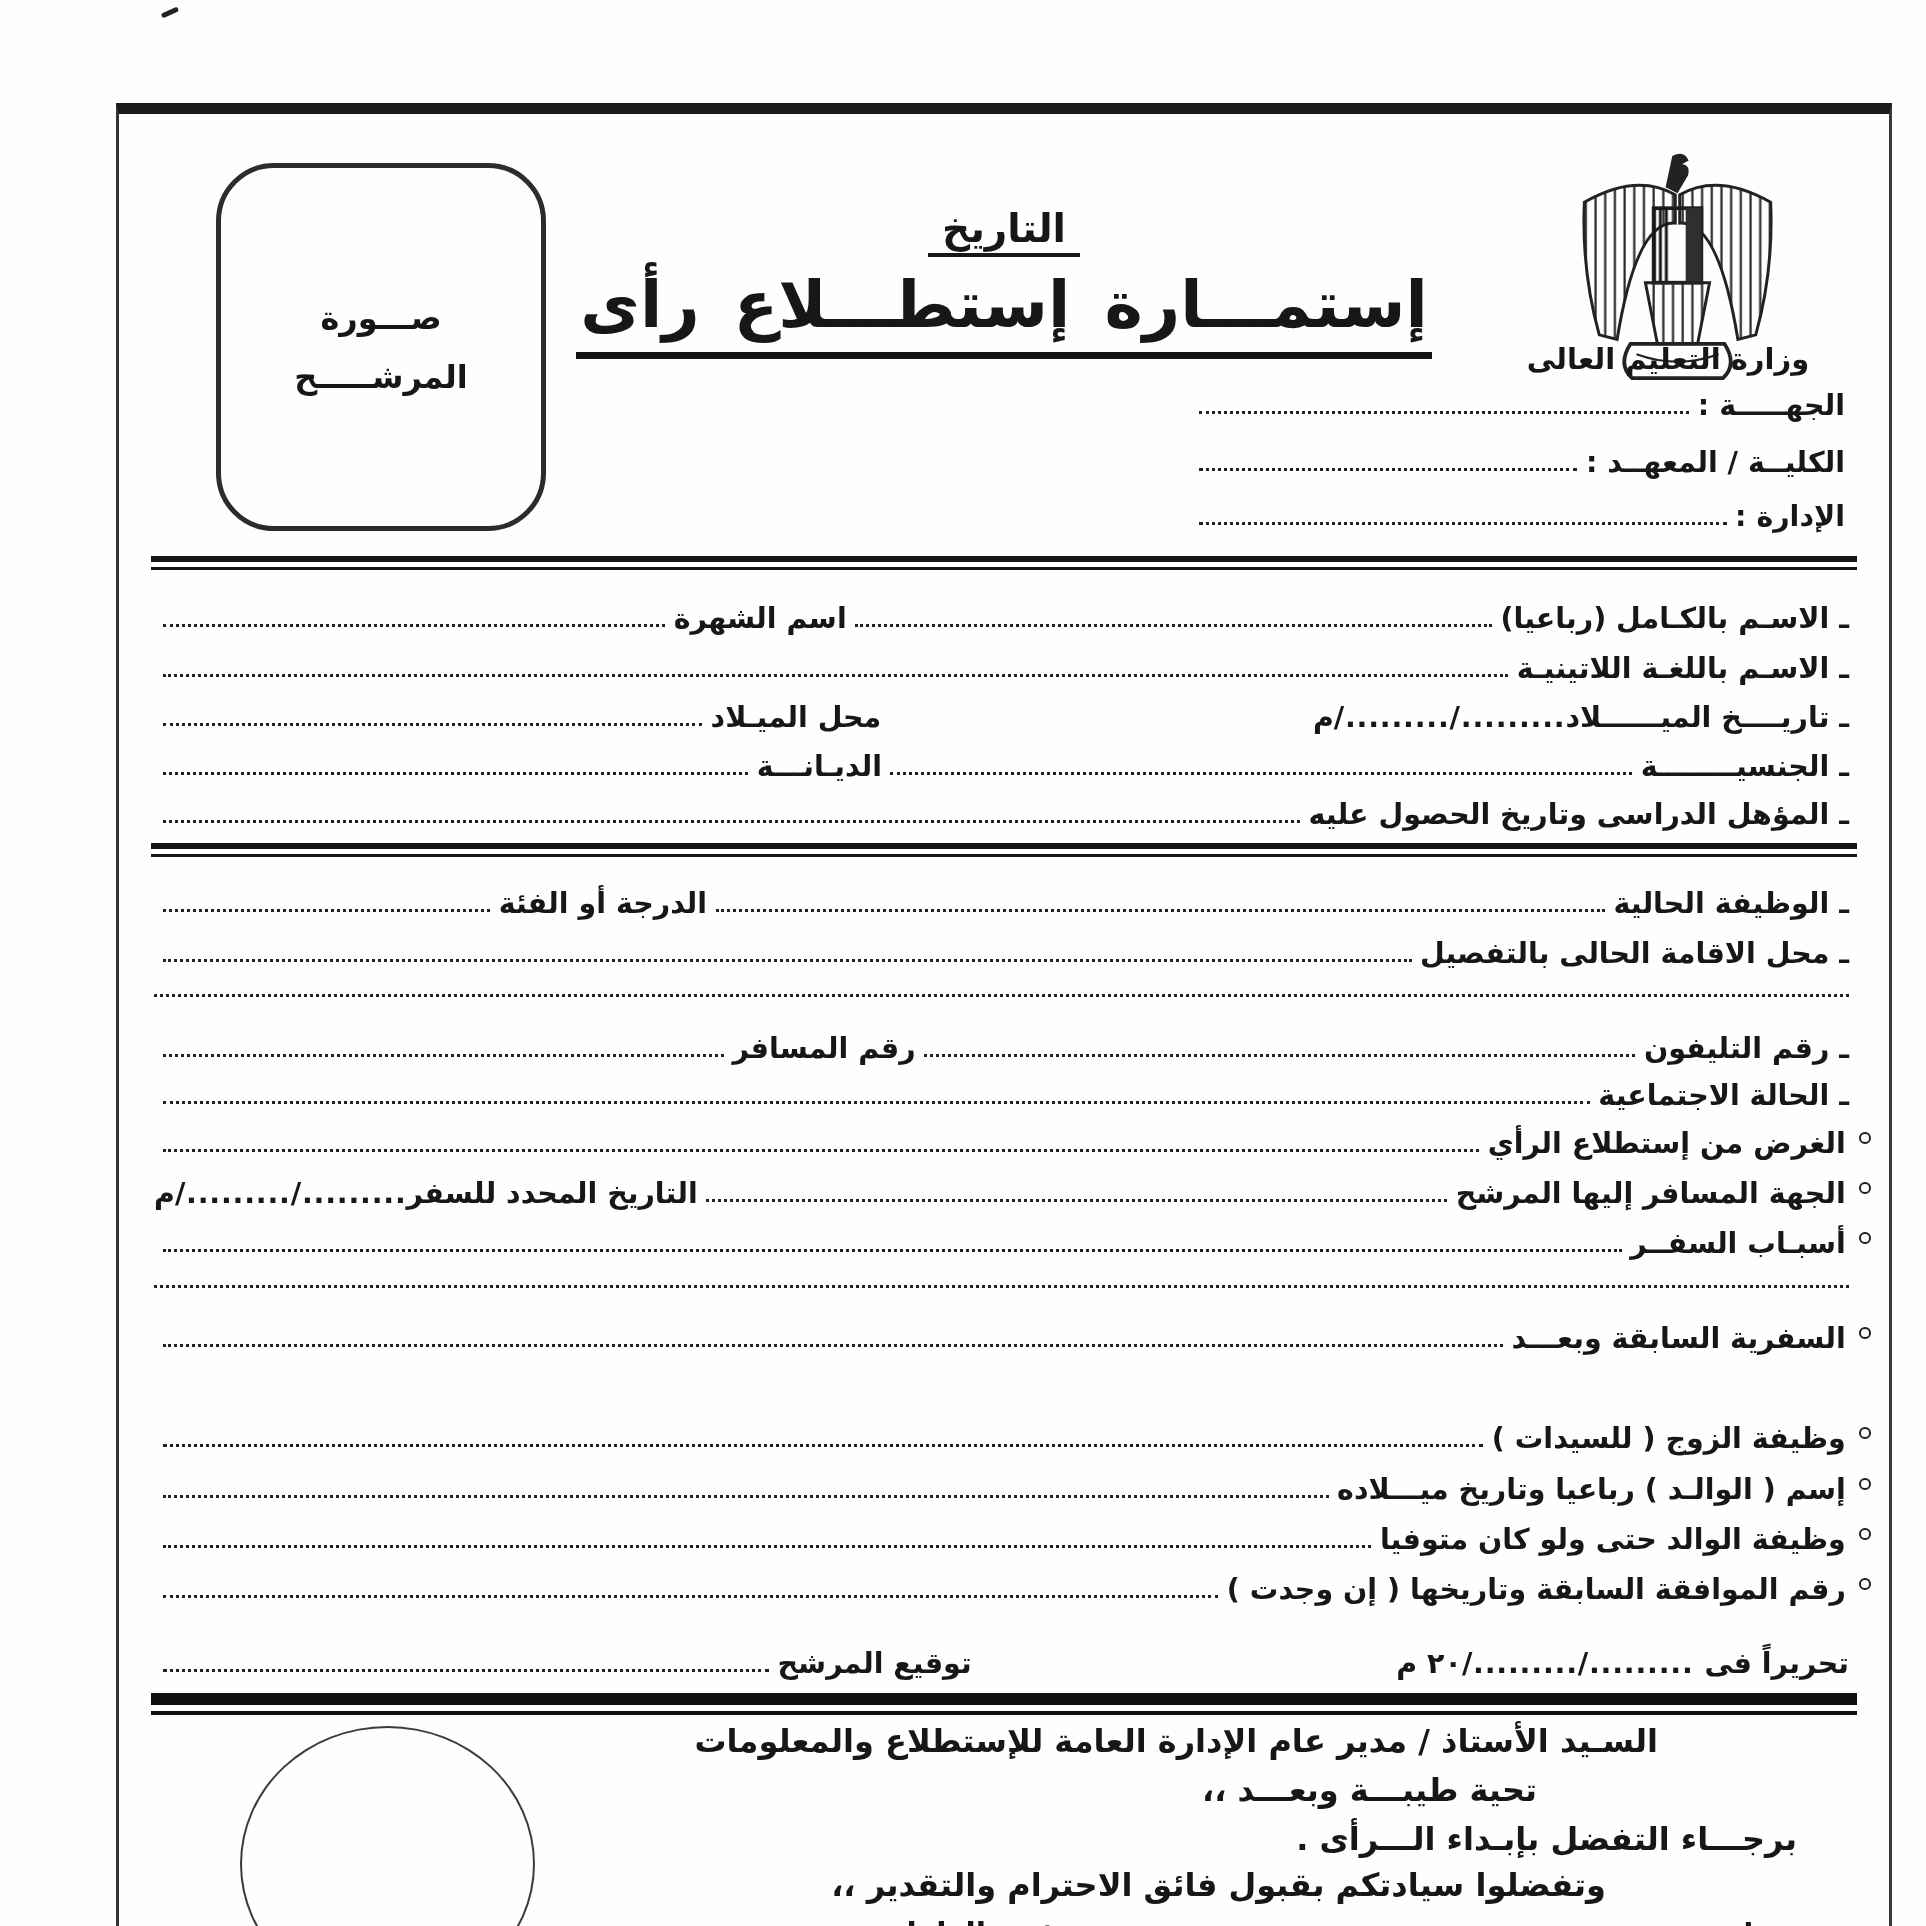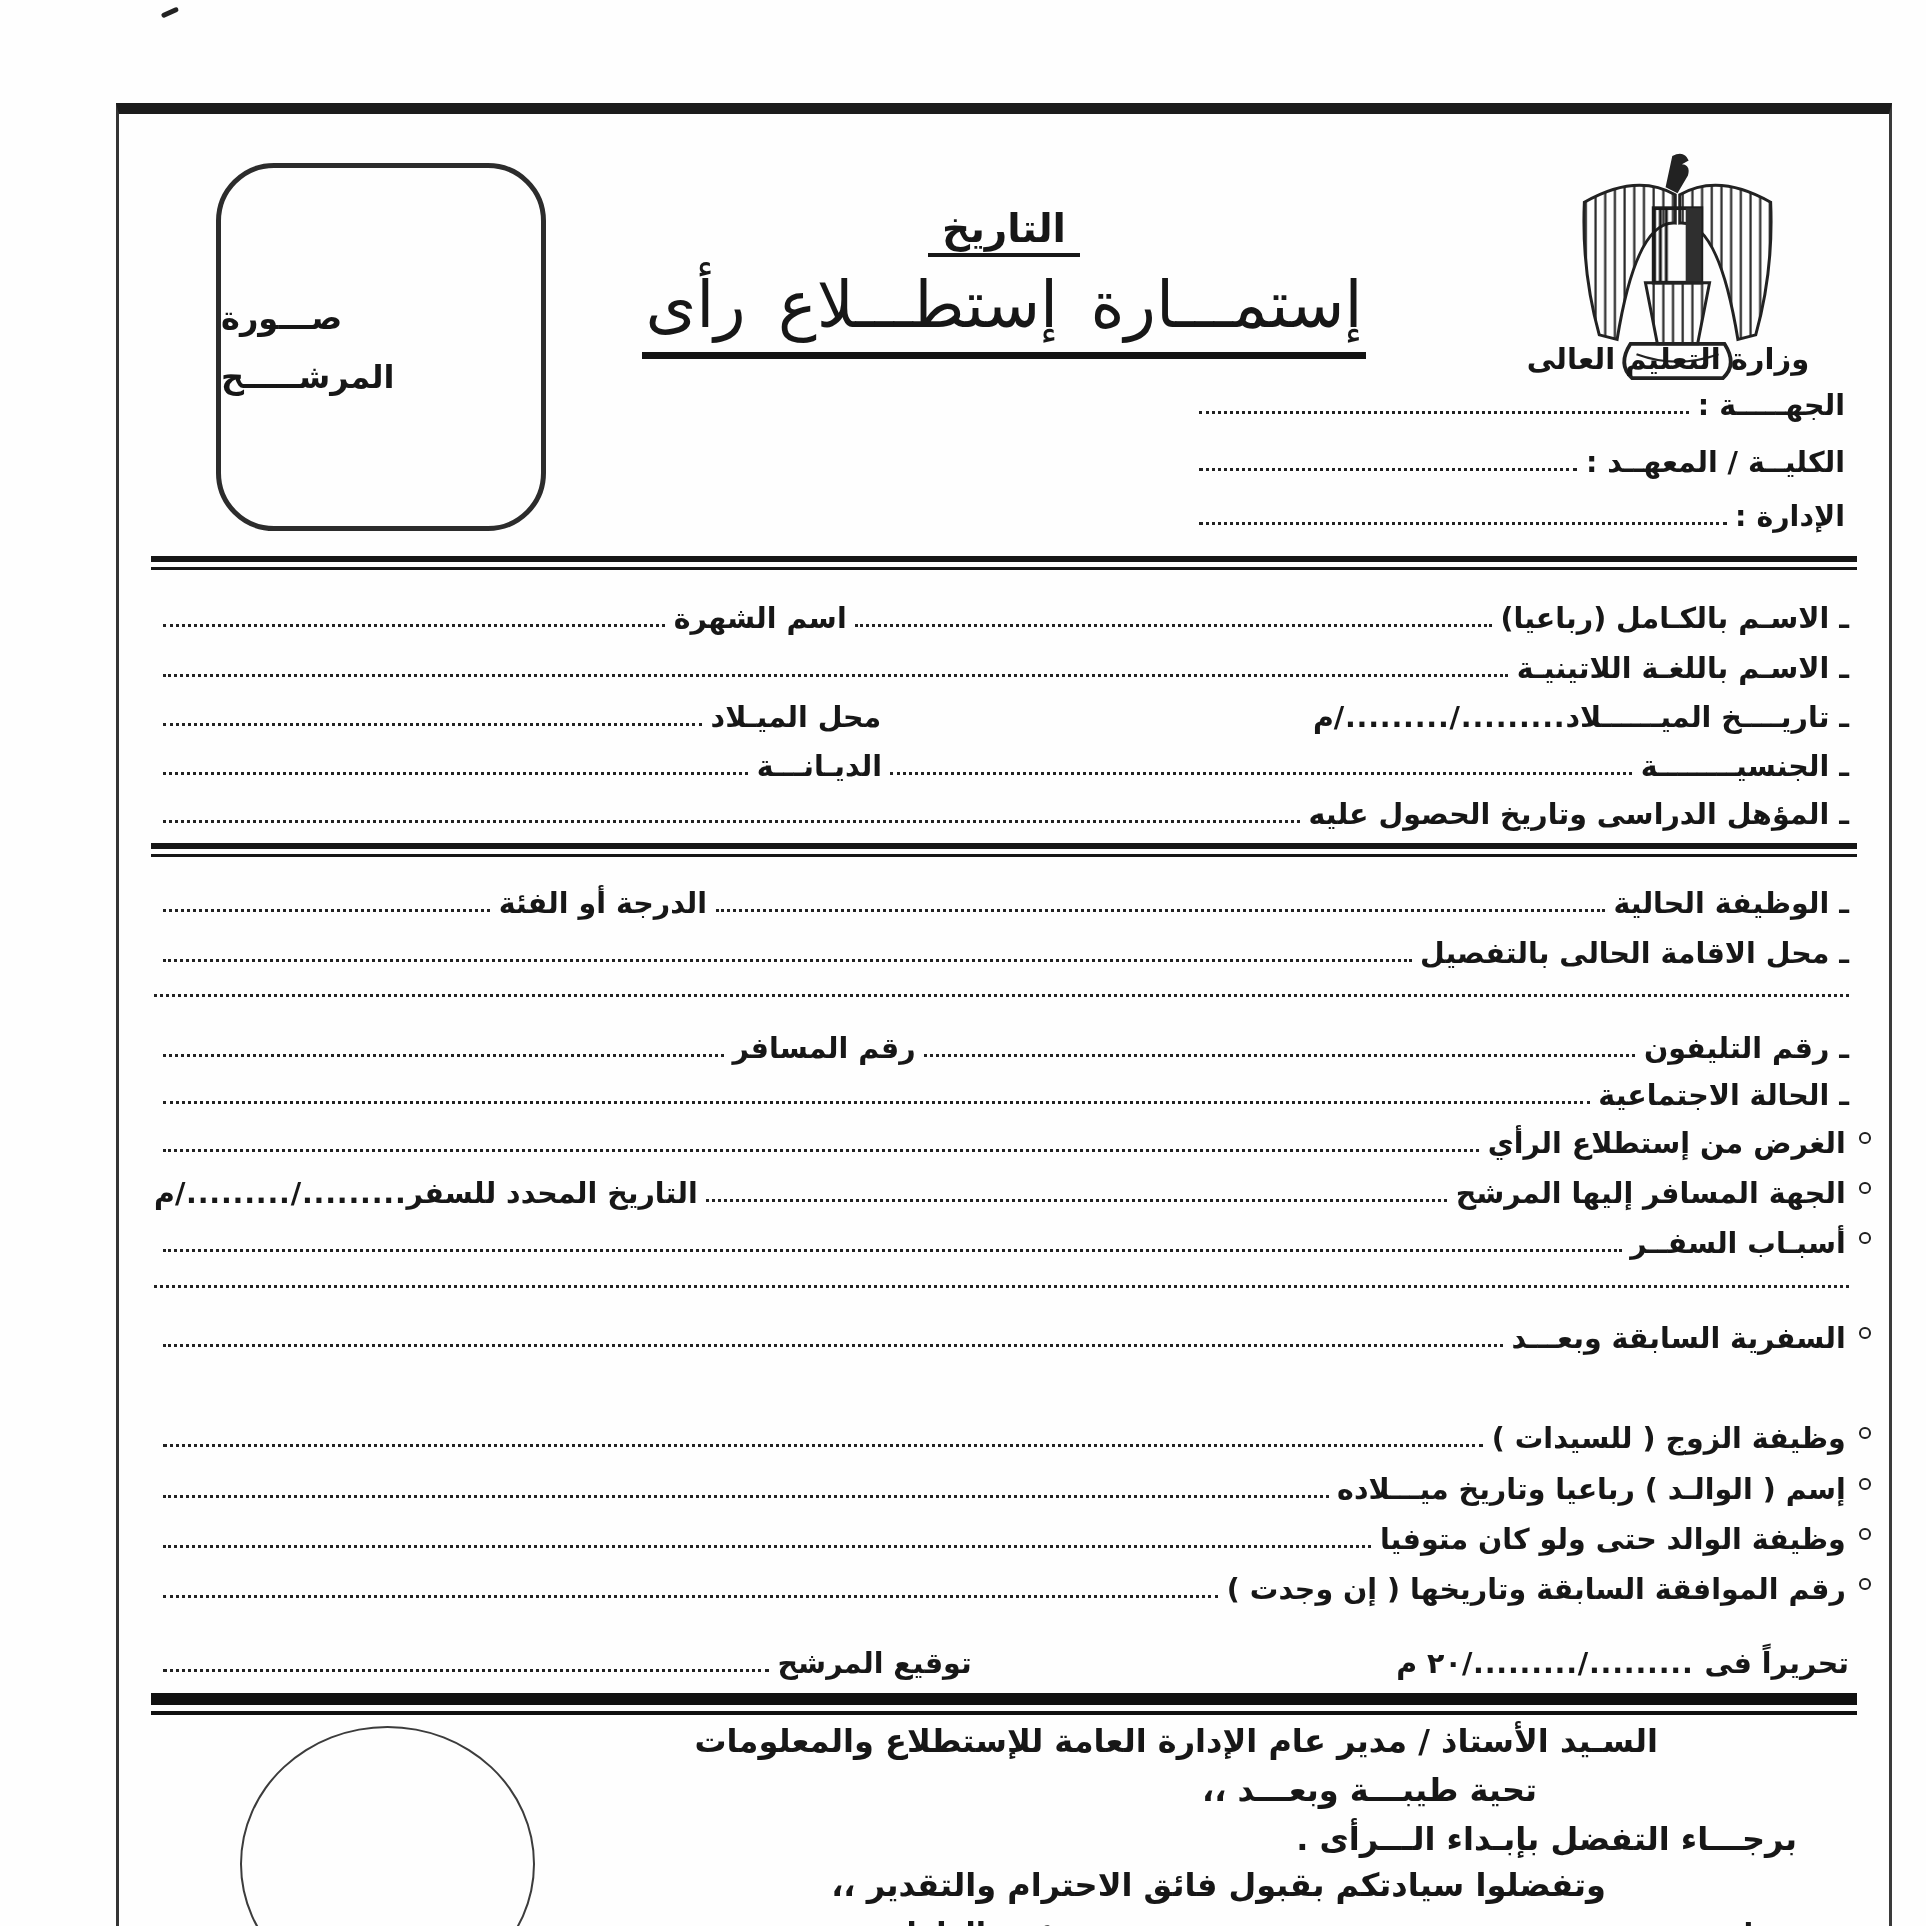--- a/index.html
+++ b/index.html
@@ -7,28 +7,28 @@
         font-family:"DejaVu Sans",sans-serif;color:#171717;overflow:hidden;direction:rtl;}
   
   .frame{position:absolute;left:116px;top:103px;width:1770px;height:2596px;
          border-top:11.6px solid #1b1b1b;border-left:3.5px solid #343434;
          border-right:3.5px solid #3a3a3a;border-bottom:3.5px solid #4a4a4a;}
   .tick{position:absolute;left:161px;top:10px;width:17.7px;height:5.4px;background:#222;
         transform:rotate(-24deg);border-radius:2.3px;}
   
   .photo-box{position:absolute;left:97px;top:49px;width:320px;height:358px;
              border:5.4px solid #2c2c2c;border-radius:58px;
-             display:flex;flex-direction:column;align-items:flex-end;justify-content:center;gap:21px;}
+             display:flex;flex-direction:column;align-items:center;justify-content:center;gap:21px;}
   .photo-box .cap{font-size:32px;font-weight:bold;}
   
   .watermark{position:absolute;top:92px;left:0;width:100%;text-align:center;}
   .watermark span{display:inline-block;font-size:39px;font-weight:bold;
                   border-bottom:4.6px solid #181818;padding:0 14px 2.3px 14px;}
   .form-title{position:absolute;top:153px;left:0;width:100%;text-align:center;}
-  .form-title span{display:inline-block;font-size:65px;font-weight:normal;word-spacing:11.6px;
+  .form-title span{display:inline-block;font-size:65px;font-weight:bold;word-spacing:11.6px;
                    border-bottom:7px solid #131313;padding:0 3.9px 10px 3.9px;}
   
   .eagle{position:absolute;right:96px;top:37px;width:231px;height:247px;}
   .ministry{position:absolute;right:40px;top:228px;width:362px;text-align:center;
             font-size:29px;font-weight:bold;letter-spacing:0.8px;}
   
   .orgrow{position:absolute;right:44px;width:655px;height:42px;display:flex;direction:rtl;
           align-items:flex-end;font-size:28.5px;font-weight:bold;}
   
   .row{position:absolute;left:35px;right:40px;height:54px;display:flex;direction:rtl;

